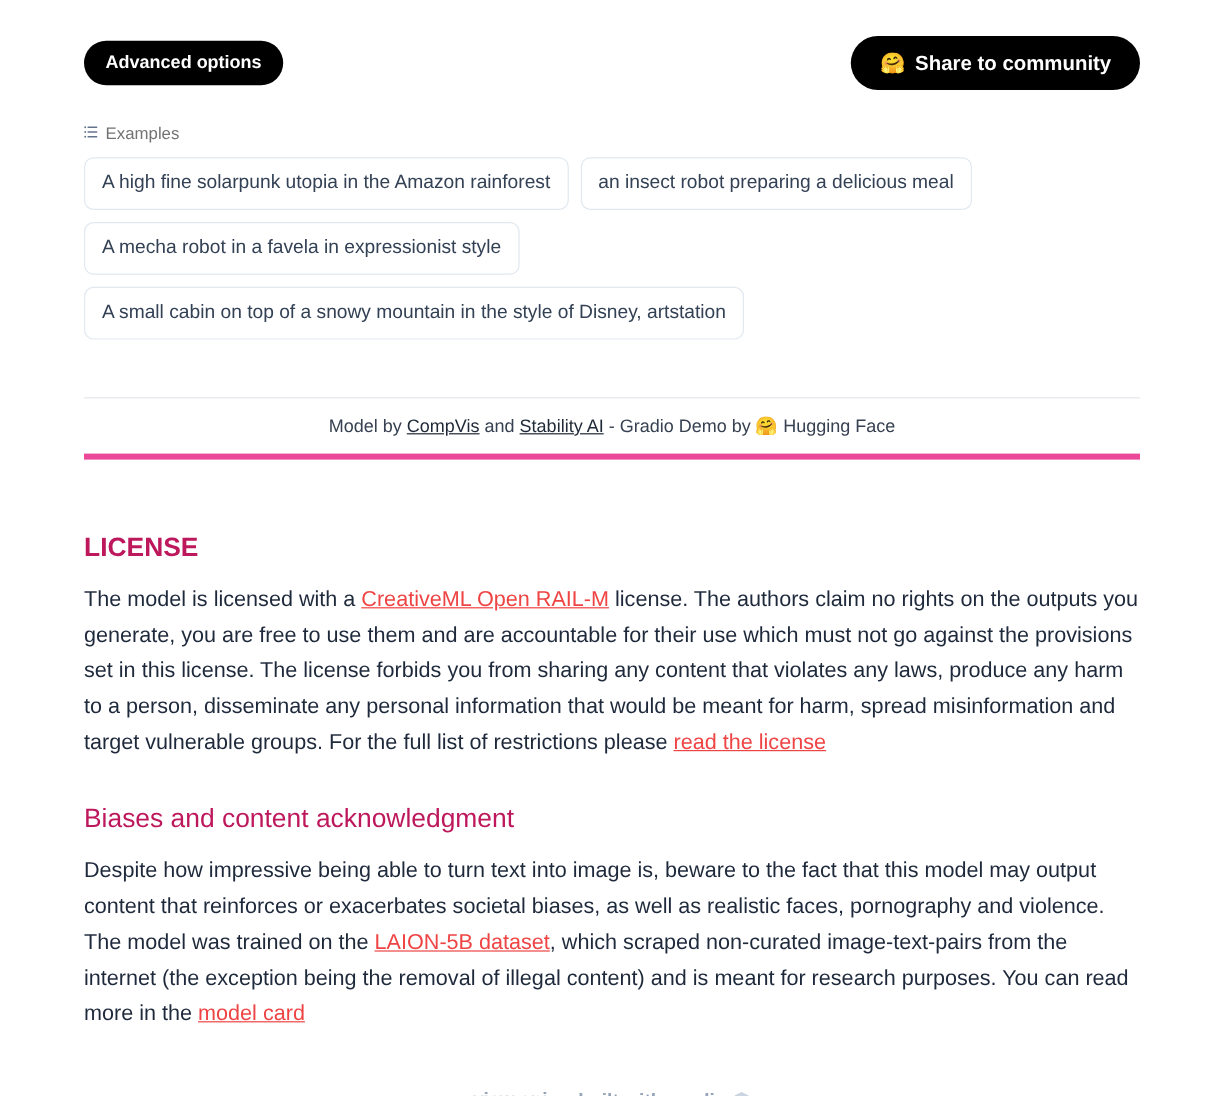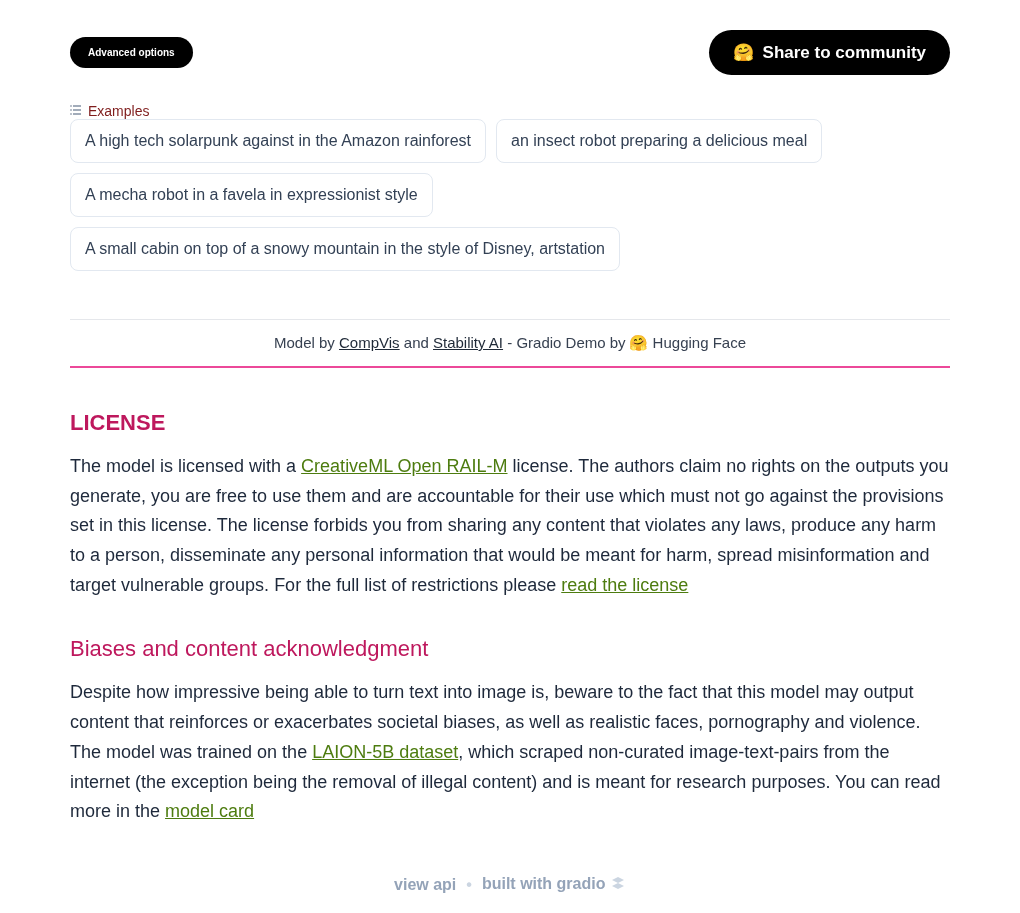--- a/index.html
+++ b/index.html
@@ -19,44 +19,44 @@
     justify-content: space-between;
     align-items: center;
     margin-bottom: 28px;
   }
   .btn-black {
     background: #000;
     color: #fff;
     border: none;
     border-radius: 20px;
     padding: 10px 18px;
-    font-size: 10px;
+    font-size: 15px;
     font-weight: 700;
     cursor: pointer;
   }
   .btn-share {
     background: #000;
     color: #fff;
     border: none;
     border-radius: 24px;
     padding: 12px 24px;
     font-size: 17px;
     font-weight: 700;
     cursor: pointer;
     display: flex;
     align-items: center;
     gap: 8px;
   }
   .examples-label {
-    color: #7f1d1d;
+    color: #737373;
     font-size: 14px;
     display: flex;
     align-items: center;
     gap: 6px;
-    margin-bottom: 0;
+    margin-bottom: 12px;
   }
   .list-icon {
     display: inline-block;
     width: 12px;
     line-height: 1;
   }
   .examples-wrap {
     display: flex;
     flex-wrap: wrap;
     gap: 10px;
@@ -70,22 +70,22 @@
     color: #334155;
     background: #fff;
     cursor: pointer;
   }
   .credits {
     text-align: center;
     font-size: 15px;
     color: #374151;
     padding: 14px 0;
     border-top: 1px solid #e5e7eb;
-    border-bottom: 2px solid #ec4899;
-    margin-bottom: 42px;
+    border-bottom: 5px solid #ec4899;
+    margin-bottom: 60px;
   }
   .credits a {
     color: #1f2937;
     text-decoration: underline;
   }
   h2.section-title {
     font-size: 22px;
     font-weight: 800;
     margin: 0 0 16px 0;
     color: #be185d;
@@ -93,21 +93,21 @@
   h2.section-title.biases {
     font-weight: 400;
   }
   .section-text {
     font-size: 18px;
     line-height: 1.65;
     color: #1e293b;
     margin-bottom: 36px;
   }
   .section-text a {
-    color: #4d7c0f;
+    color: #ef4444;
     text-decoration: underline;
   }
   .footer {
     text-align: center;
     color: #94a3b8;
     font-size: 16px;
     font-weight: 600;
     padding: 12px 0;
     display: flex;
     justify-content: center;
@@ -143,21 +143,21 @@
         <line x1="3" y1="10" x2="11" y2="10" stroke="#64748b" stroke-width="1.2"></line>
         <circle cx="1" cy="2" r="0.8" fill="#64748b"></circle>
         <circle cx="1" cy="6" r="0.8" fill="#64748b"></circle>
         <circle cx="1" cy="10" r="0.8" fill="#64748b"></circle>
       </svg>
     </span>
     <span>Examples</span>
   </div>
 
   <div class="examples-wrap">
-    <div class="example-chip">A high tech solarpunk against in the Amazon rainforest</div>
+    <div class="example-chip">A high fine solarpunk utopia in the Amazon rainforest</div>
     <div class="example-chip">an insect robot preparing a delicious meal</div>
     <div class="example-chip">A mecha robot in a favela in expressionist style</div>
     <div class="example-chip">A small cabin on top of a snowy mountain in the style of Disney, artstation</div>
   </div>
 
   <div class="credits">
     <span>Model by </span><a href="#">CompVis</a><span> and </span><a href="#">Stability AI</a><span> - Gradio Demo by </span><span class="emoji">🤗</span><span> Hugging Face</span>
   </div>
 
   <h2 class="section-title">LICENSE</h2>

